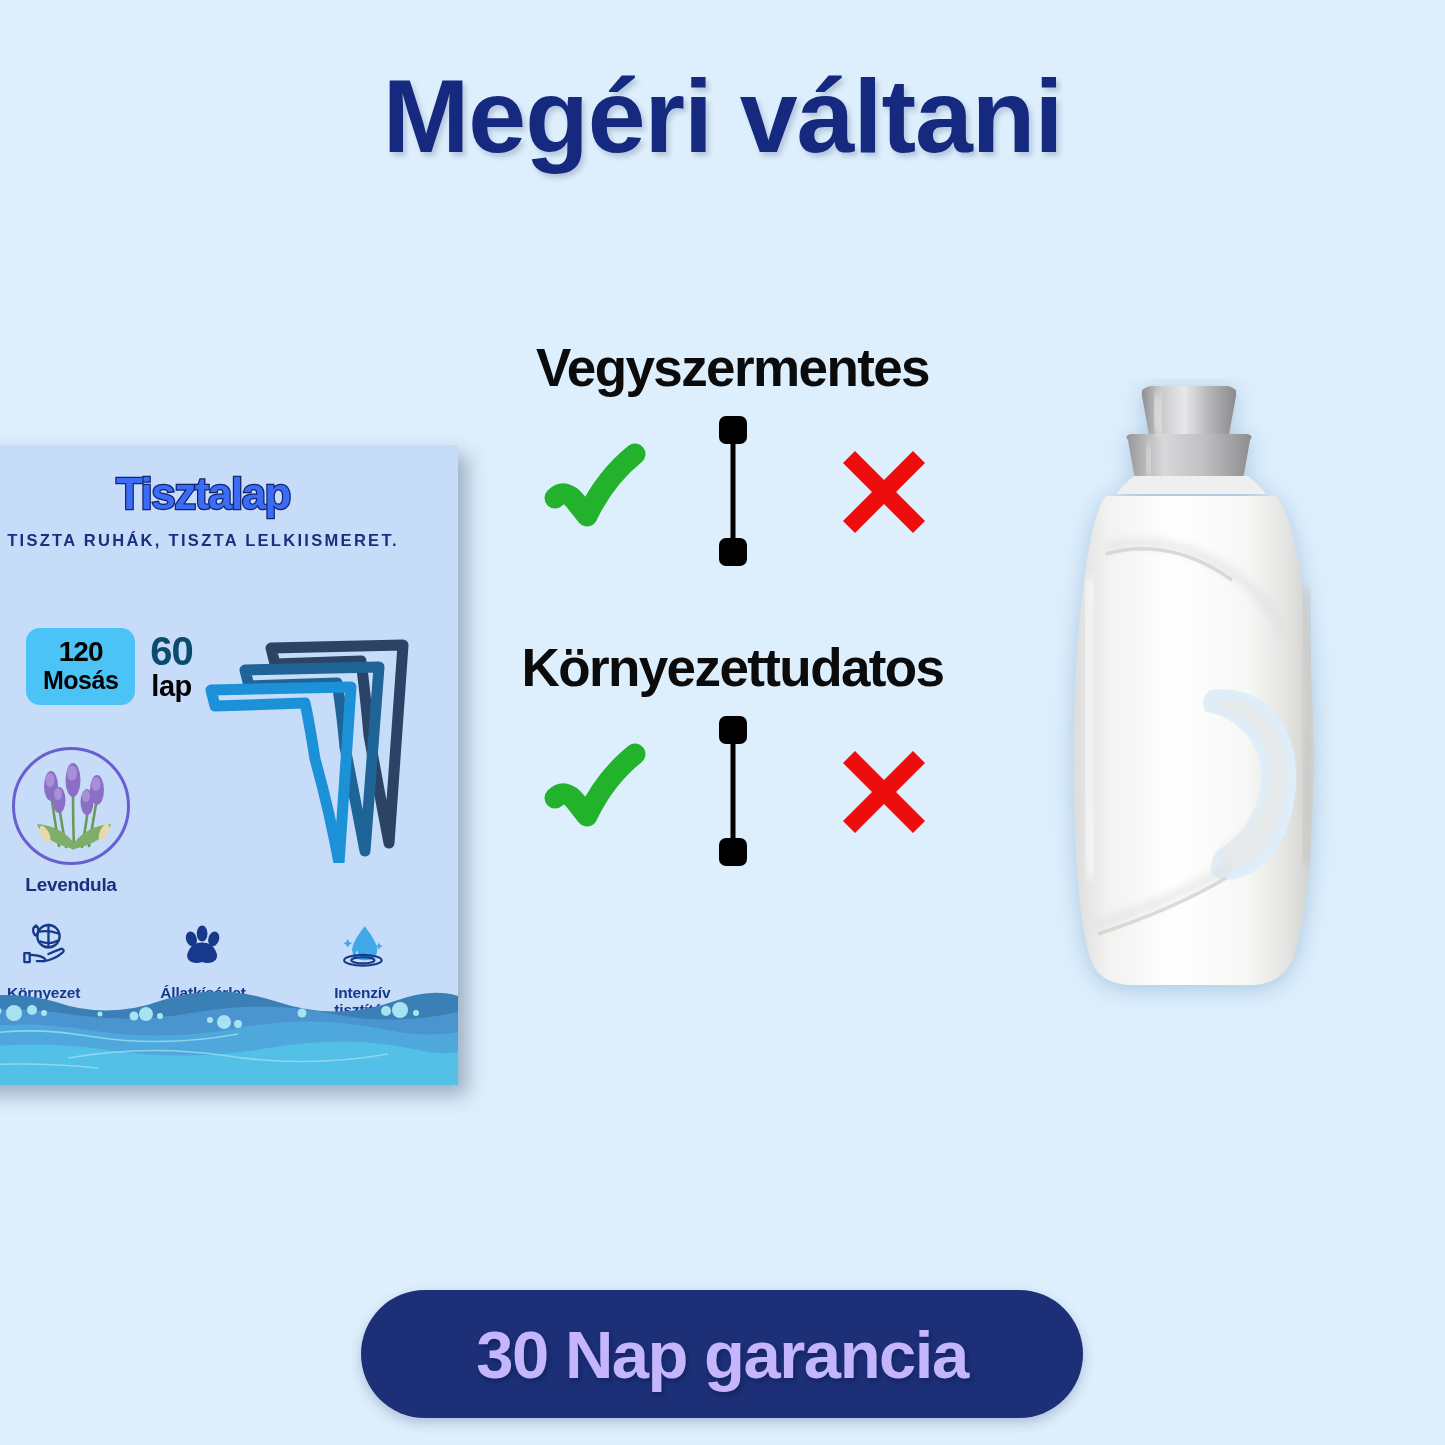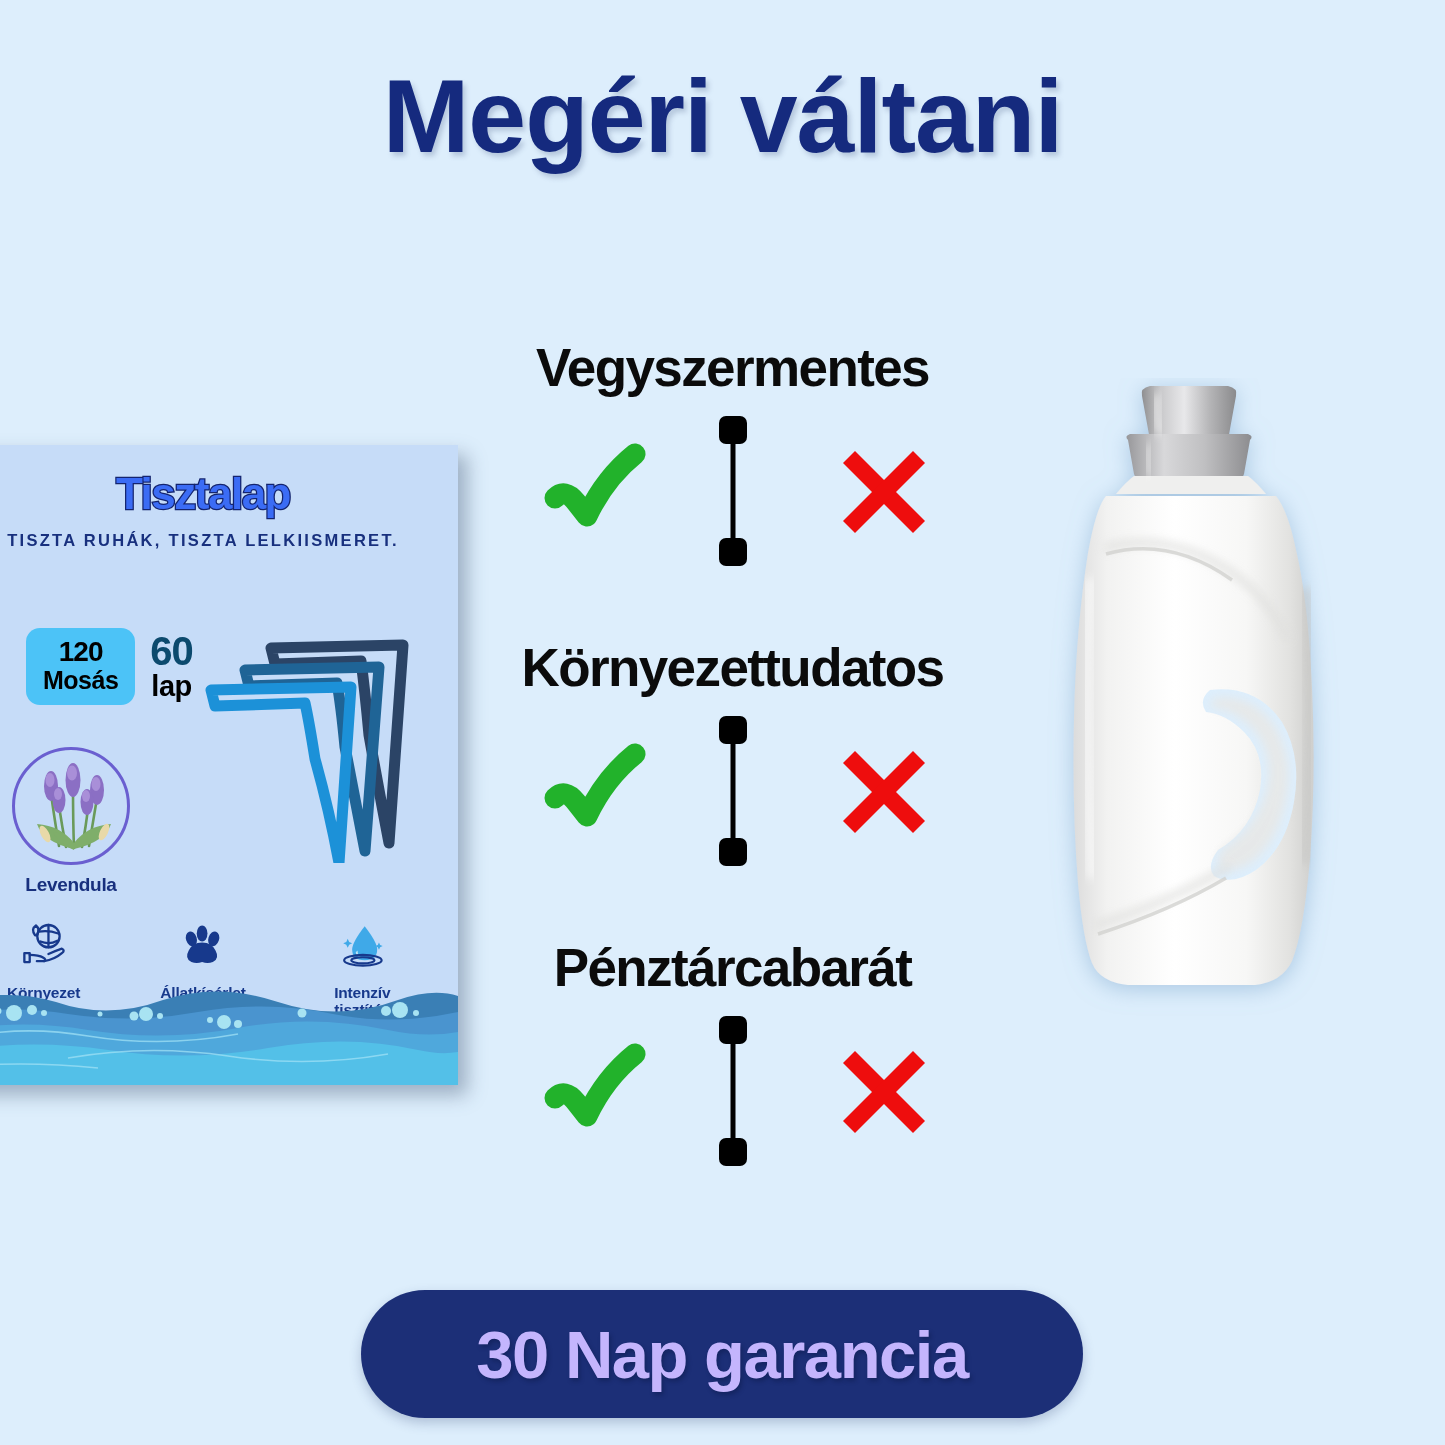--- a/index.html
+++ b/index.html
@@ -338,37 +338,20 @@
         <rect x="3" y="0" width="28" height="28" rx="7" fill="#000"></rect>
         <rect x="3" y="122" width="28" height="28" rx="7" fill="#000"></rect>
       </svg>
       <svg class="mark-cross" width="96" height="96" viewBox="0 0 96 96">
         <path d="M13 13 L83 83" stroke="#ee0d0d" stroke-width="17" stroke-linecap="butt"></path>
         <path d="M83 13 L13 83" stroke="#ee0d0d" stroke-width="17" stroke-linecap="butt"></path>
       </svg>
     </div>
   </div>
 
-  <div class="cmp-row" id="row2">
-    <div class="cmp-title">Pénztárcabarát</div>
-    <div class="cmp-marks">
-      <svg class="mark-check" width="110" height="100" viewBox="0 0 110 100">
-        <path d="M12 58 Q22 48 33 62 L44 76 Q62 38 92 14" fill="none" stroke="#22b22b" stroke-width="21" stroke-linecap="round" stroke-linejoin="round"></path>
-      </svg>
-      <svg class="divider" width="34" height="150" viewBox="0 0 34 150">
-        <line x1="17" y1="18" x2="17" y2="132" stroke="#000" stroke-width="5"></line>
-        <rect x="3" y="0" width="28" height="28" rx="7" fill="#000"></rect>
-        <rect x="3" y="122" width="28" height="28" rx="7" fill="#000"></rect>
-      </svg>
-      <svg class="mark-cross" width="96" height="96" viewBox="0 0 96 96">
-        <path d="M13 13 L83 83" stroke="#ee0d0d" stroke-width="17"></path>
-        <path d="M83 13 L13 83" stroke="#ee0d0d" stroke-width="17"></path>
-      </svg>
-    </div>
-  </div>
 
   <div id="bottle-wrap">
     <svg width="325" height="645" viewBox="0 0 325 645">
       <defs>
         <linearGradient id="bodyG" x1="0" y1="0" x2="1" y2="0">
           <stop offset="0%" stop-color="#dcdcdc"></stop>
           <stop offset="14%" stop-color="#f2f2f1"></stop>
           <stop offset="42%" stop-color="#ffffff"></stop>
           <stop offset="72%" stop-color="#f7f7f6"></stop>
           <stop offset="90%" stop-color="#e2e2e0"></stop>

